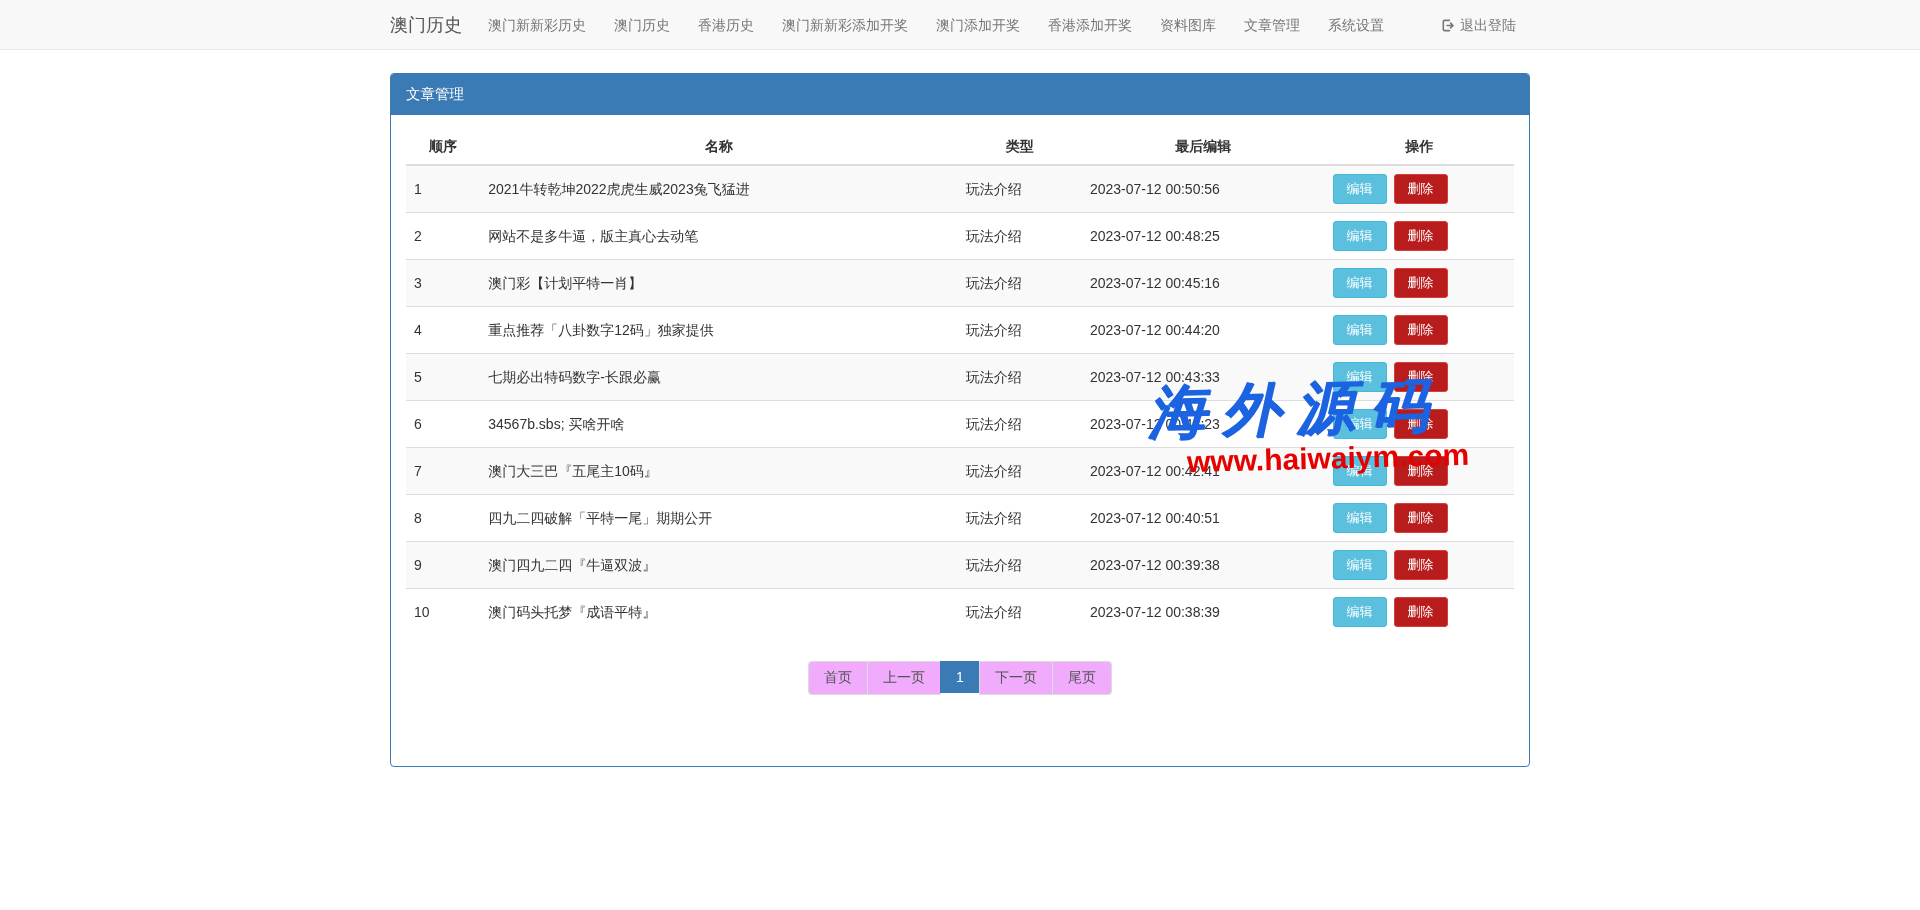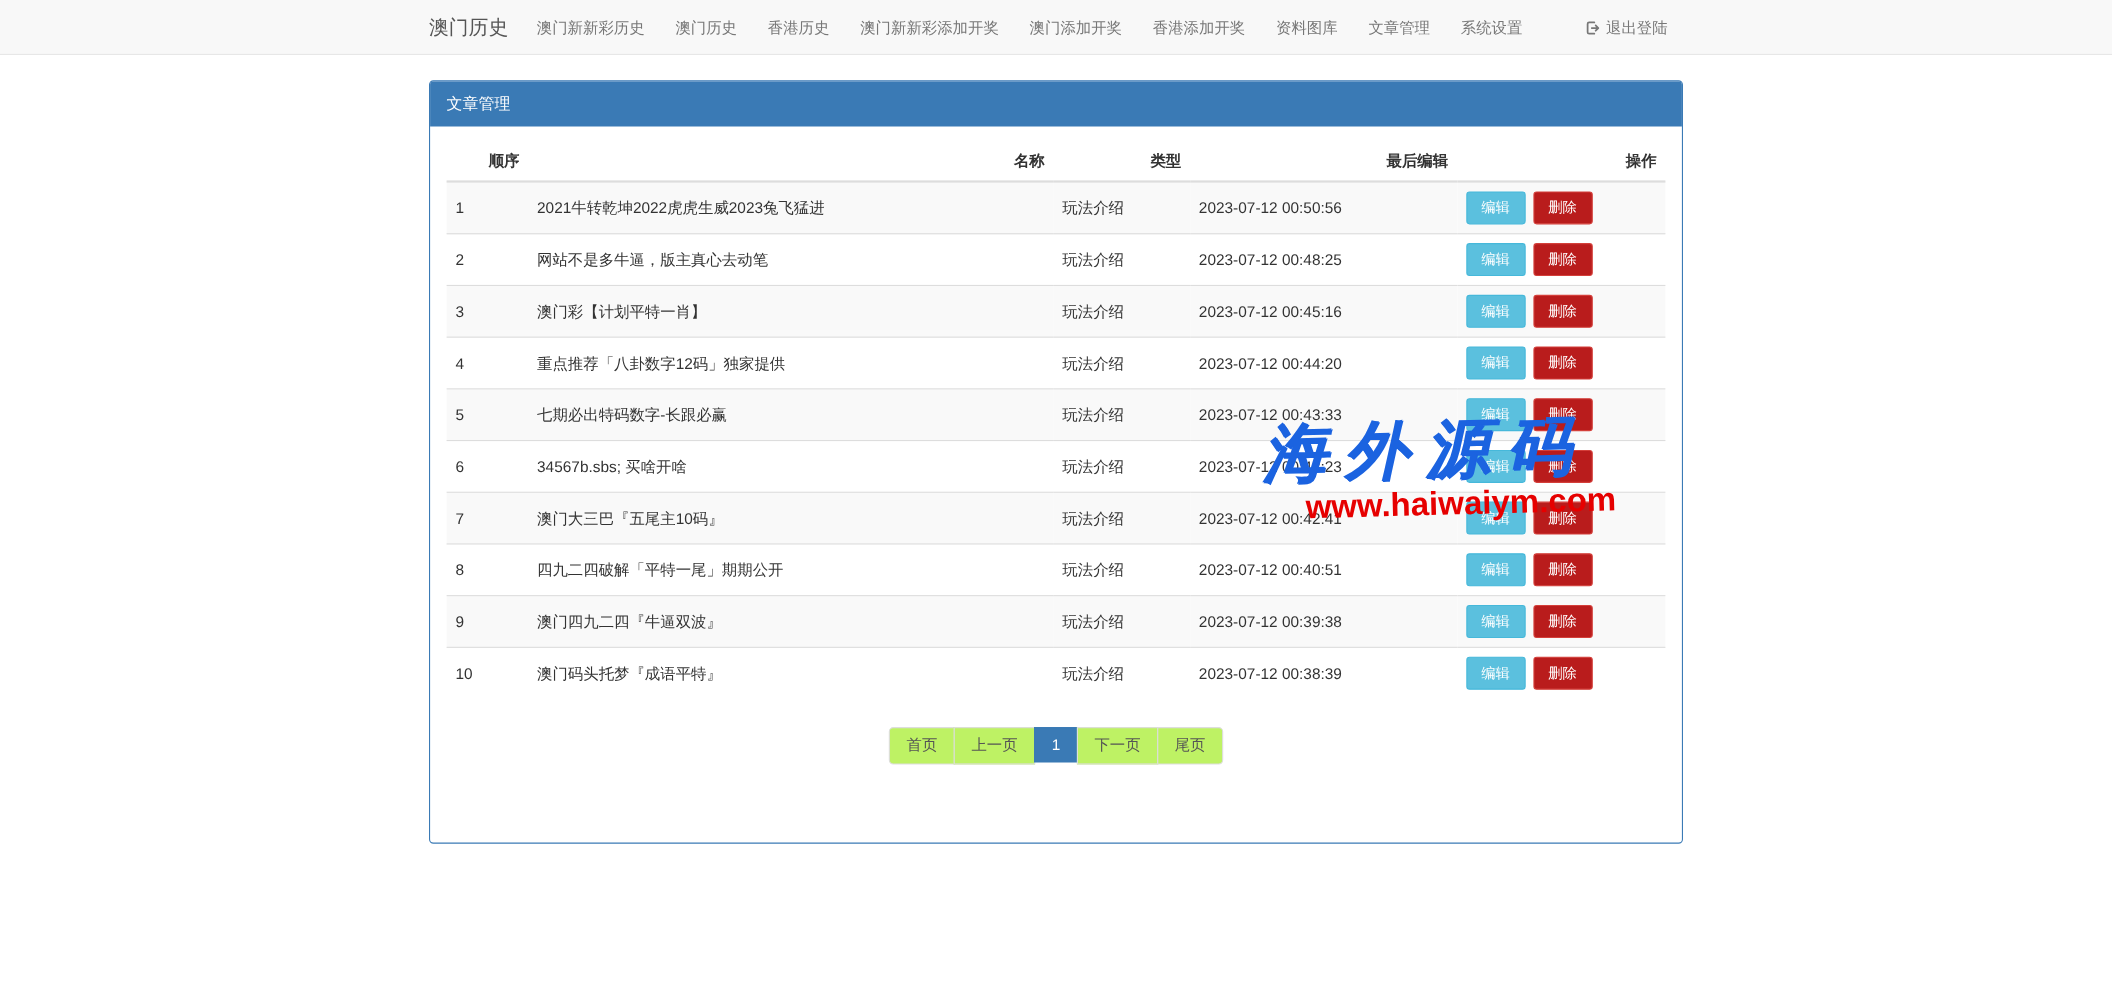--- a/index.html
+++ b/index.html
@@ -51,21 +51,21 @@
   }
   .panel-body { padding: 15px; }
 
   
   table.articles {
     width: 100%;
     border-collapse: collapse;
     font-size: 14px;
   }
   table.articles th {
-    text-align: right;
+    text-align: center;
     padding: 8px;
     border-bottom: 2px solid #ddd;
     font-weight: bold;
     color: #333;
   }
   table.articles td {
     padding: 8px;
     border-top: 1px solid #ddd;
     vertical-align: middle;
     line-height: 20px;
@@ -88,21 +88,21 @@
   .btn-del  { background: #b91c1c; border-color: #d43f3a; margin-left: 7px; }
 
   
   .pagination-wrap { display: flex; justify-content: center; margin: 26px 0 56px 0; }
   .pagination { list-style: none; display: flex; }
   .pagination li a {
     display: block;
     padding: 7px 15px;
     font-size: 14px;
     color: #555;
-    background: #bef264;
+    background: #f0abfc;
     border: 1px solid #ddd;
     margin-left: -1px;
     white-space: nowrap;
   }
   .pagination li:first-child a { border-radius: 4px 0 0 4px; margin-left: 0; }
   .pagination li:last-child a { border-radius: 0 4px 4px 0; }
   .pagination li.active a {
     background: #3a7ab5;
     border-color: #3a7ab5;
     color: #fff;

